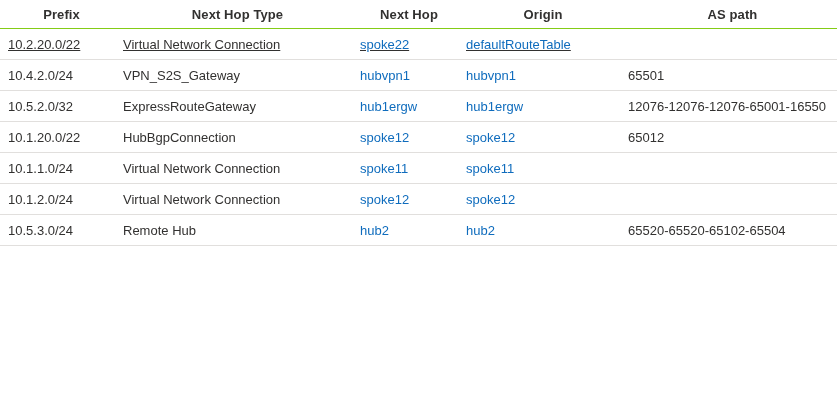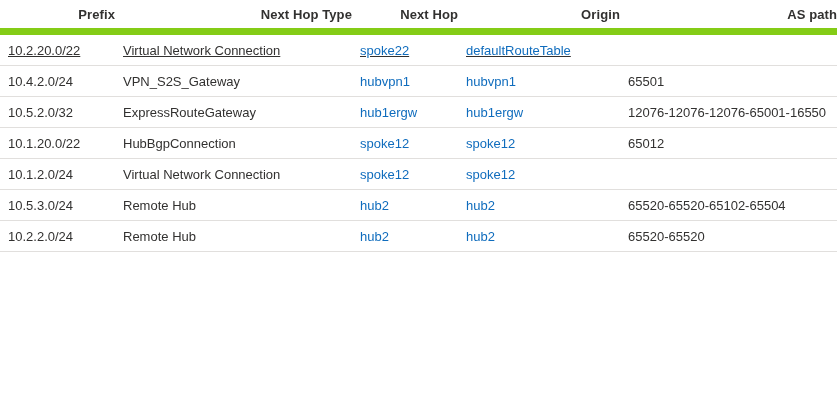--- a/index.html
+++ b/index.html
@@ -24,26 +24,26 @@
 
   .route-table col.c-prefix     { width: 115px; }
   .route-table col.c-nexthoptype{ width: 237px; }
   .route-table col.c-nexthop    { width: 106px; }
   .route-table col.c-origin     { width: 162px; }
   .route-table col.c-aspath     { width: 217px; }
 
   .route-table thead th {
     height: 28px;
     padding: 0 0 0 8px;
-    text-align: right;
+    text-align: center;
     vertical-align: middle;
     font-size: 13px;
     font-weight: 600;
     color: #323130;
-    border-bottom: 7px solid #84cc16;
+    border-bottom: 1px solid #84cc16;
     white-space: nowrap;
     letter-spacing: 0.1px;
   }
 
   .route-table tbody td {
     height: 30px;
     padding: 0 0 0 8px;
     text-align: left;
     vertical-align: middle;
     font-size: 13px;
@@ -112,34 +112,34 @@
         <td><span>12076-12076-12076-65001-16550</span></td>
       </tr>
       <tr>
         <td><span>10.1.20.0/22</span></td>
         <td><span>HubBgpConnection</span></td>
         <td><span class="cell-link">spoke12</span></td>
         <td><span class="cell-link">spoke12</span></td>
         <td><span>65012</span></td>
       </tr>
       <tr>
+        <td><span>10.1.1.0/24</span></td>
+        <td><span>Virtual Network Connection</span></td>
+        <td><span class="cell-link">spoke11</span></td>
+        <td><span class="cell-link">spoke11</span></td>
+        <td><span></span></td>
+      </tr>
+      <tr>
         <td><span>10.1.2.0/24</span></td>
         <td><span>Virtual Network Connection</span></td>
         <td><span class="cell-link">spoke12</span></td>
         <td><span class="cell-link">spoke12</span></td>
         <td><span></span></td>
       </tr>
       <tr>
         <td><span>10.5.3.0/24</span></td>
         <td><span>Remote Hub</span></td>
         <td><span class="cell-link">hub2</span></td>
         <td><span class="cell-link">hub2</span></td>
         <td><span>65520-65520-65102-65504</span></td>
       </tr>
-      <tr>
-        <td><span>10.2.2.0/24</span></td>
-        <td><span>Remote Hub</span></td>
-        <td><span class="cell-link">hub2</span></td>
-        <td><span class="cell-link">hub2</span></td>
-        <td><span>65520-65520</span></td>
-      </tr>
     </tbody>
 </table>
 
 </body></html>

